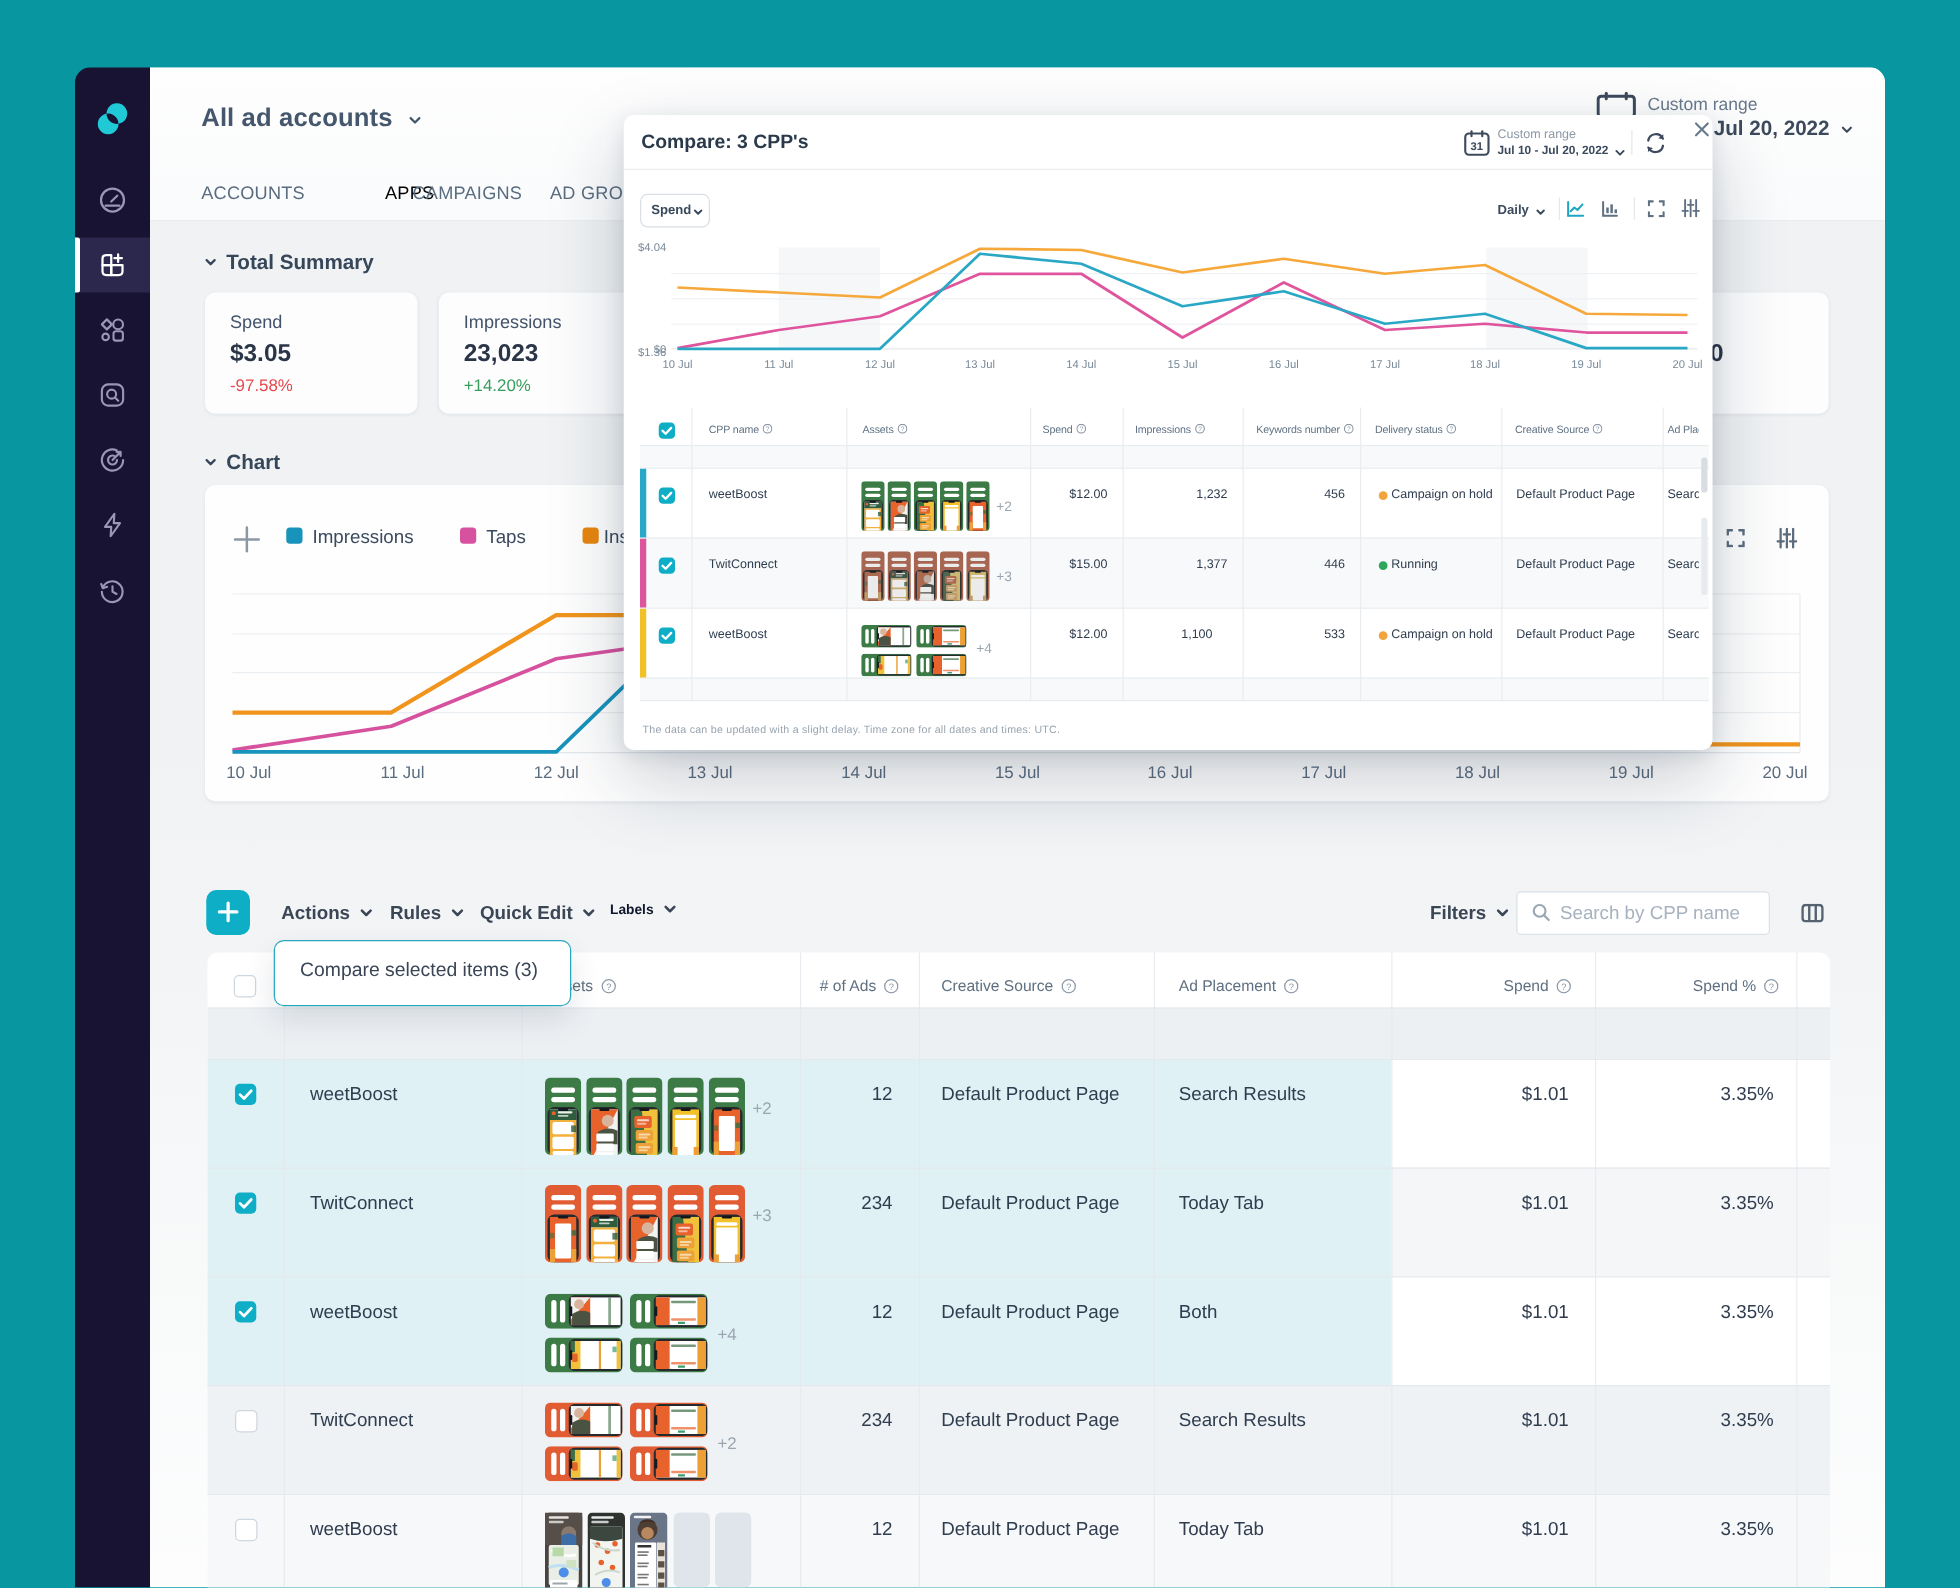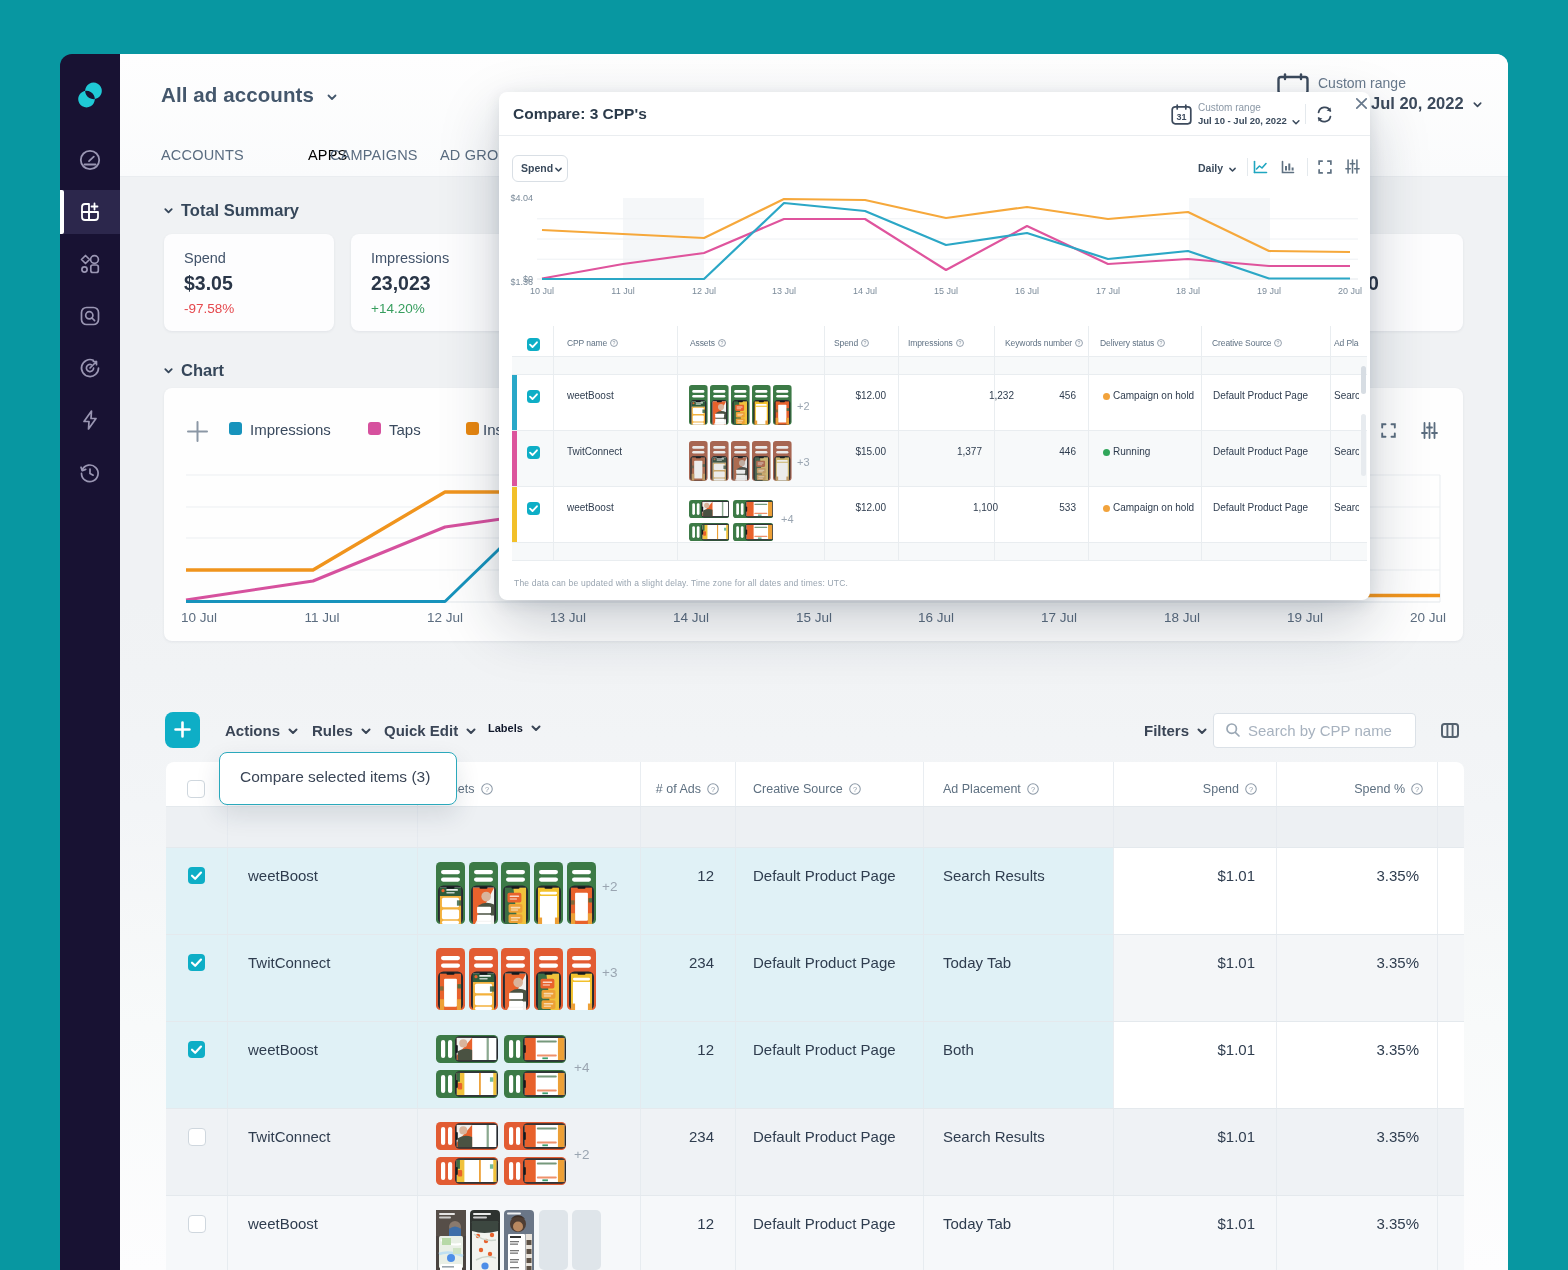--- a/index.html
+++ b/index.html
@@ -793,21 +793,21 @@
     <svg class="abs" style="left:527px;top:338px;" width="13" height="13" viewBox="0 0 17 17">
       <path d="M4 8.7 L7.2 11.8 L13 5.6" fill="none" stroke="#fff" stroke-width="2.4" stroke-linecap="round" stroke-linejoin="round"></path>
     </svg>
 <div class="abs" style="left:512px;top:375px;width:5px;height:55px;background:#29a8c8;"></div>
 <div class="abs" style="left:527px;top:390px;width:13px;height:13px;background:#0eaec6;border-radius:3.5px;"></div>
     <svg class="abs" style="left:527px;top:390px;" width="13" height="13" viewBox="0 0 17 17">
       <path d="M4 8.7 L7.2 11.8 L13 5.6" fill="none" stroke="#fff" stroke-width="2.4" stroke-linecap="round" stroke-linejoin="round"></path>
     </svg>
 <div class="abs" style="left:567px;top:390px;font-size:10px;color:#2f3d4f;">weetBoost</div>
 <div class="abs" style="left:790px;top:390px;width:96px;text-align:right;font-size:10px;color:#2f3d4f;">$12.00</div>
-<div class="abs" style="left:886px;top:390px;width:96px;text-align:right;font-size:10px;color:#2f3d4f;padding-left:32px;">1,232</div>
+<div class="abs" style="left:886px;top:390px;width:96px;text-align:right;font-size:10px;color:#2f3d4f;">1,232</div>
 <div class="abs" style="left:980px;top:390px;width:96px;text-align:right;font-size:10px;color:#2f3d4f;">456</div>
 <div class="abs" style="left:1103px;top:393px;width:7px;height:7px;border-radius:50%;background:#f2a33c;"></div>
 <div class="abs" style="left:1113px;top:390px;font-size:10px;color:#2f3d4f;">Campaign on hold</div>
 <div class="abs" style="left:1213px;top:390px;font-size:10px;color:#2f3d4f;">Default Product Page</div>
 <div class="abs" style="left:1334px;top:390px;width:25px;overflow:hidden;white-space:nowrap;font-size:10px;color:#2f3d4f;">Search Results</div>
 <div class="abs" style="left:512px;top:431px;width:5px;height:55px;background:#dc549c;"></div>
 <div class="abs" style="left:527px;top:446px;width:13px;height:13px;background:#0eaec6;border-radius:3.5px;"></div>
     <svg class="abs" style="left:527px;top:446px;" width="13" height="13" viewBox="0 0 17 17">
       <path d="M4 8.7 L7.2 11.8 L13 5.6" fill="none" stroke="#fff" stroke-width="2.4" stroke-linecap="round" stroke-linejoin="round"></path>
     </svg>
@@ -819,21 +819,21 @@
 <div class="abs" style="left:1113px;top:446px;font-size:10px;color:#2f3d4f;">Running</div>
 <div class="abs" style="left:1213px;top:446px;font-size:10px;color:#2f3d4f;">Default Product Page</div>
 <div class="abs" style="left:1334px;top:446px;width:25px;overflow:hidden;white-space:nowrap;font-size:10px;color:#2f3d4f;">Search Results</div>
 <div class="abs" style="left:512px;top:487px;width:5px;height:55px;background:#f2c029;"></div>
 <div class="abs" style="left:527px;top:502px;width:13px;height:13px;background:#0eaec6;border-radius:3.5px;"></div>
     <svg class="abs" style="left:527px;top:502px;" width="13" height="13" viewBox="0 0 17 17">
       <path d="M4 8.7 L7.2 11.8 L13 5.6" fill="none" stroke="#fff" stroke-width="2.4" stroke-linecap="round" stroke-linejoin="round"></path>
     </svg>
 <div class="abs" style="left:567px;top:502px;font-size:10px;color:#2f3d4f;">weetBoost</div>
 <div class="abs" style="left:790px;top:502px;width:96px;text-align:right;font-size:10px;color:#2f3d4f;">$12.00</div>
-<div class="abs" style="left:886px;top:502px;width:112px;text-align:right;font-size:10px;color:#2f3d4f;">1,100</div>
+<div class="abs" style="left:886px;top:502px;width:84px;text-align:right;font-size:10px;color:#2f3d4f;">1,100</div>
 <div class="abs" style="left:980px;top:502px;width:96px;text-align:right;font-size:10px;color:#2f3d4f;">533</div>
 <div class="abs" style="left:1103px;top:505px;width:7px;height:7px;border-radius:50%;background:#f2a33c;"></div>
 <div class="abs" style="left:1113px;top:502px;font-size:10px;color:#2f3d4f;">Campaign on hold</div>
 <div class="abs" style="left:1213px;top:502px;font-size:10px;color:#2f3d4f;">Default Product Page</div>
 <div class="abs" style="left:1334px;top:502px;width:25px;overflow:hidden;white-space:nowrap;font-size:10px;color:#2f3d4f;">Search Results</div>
 <svg class="abs" style="left:689px;top:385px;" width="18.6" height="39.7" viewBox="0 0 29 62">
       <use href="#ptg1"></use>
     </svg>
 <svg class="abs" style="left:710px;top:385px;" width="18.6" height="39.7" viewBox="0 0 29 62">
       <use href="#ptg2"></use>

